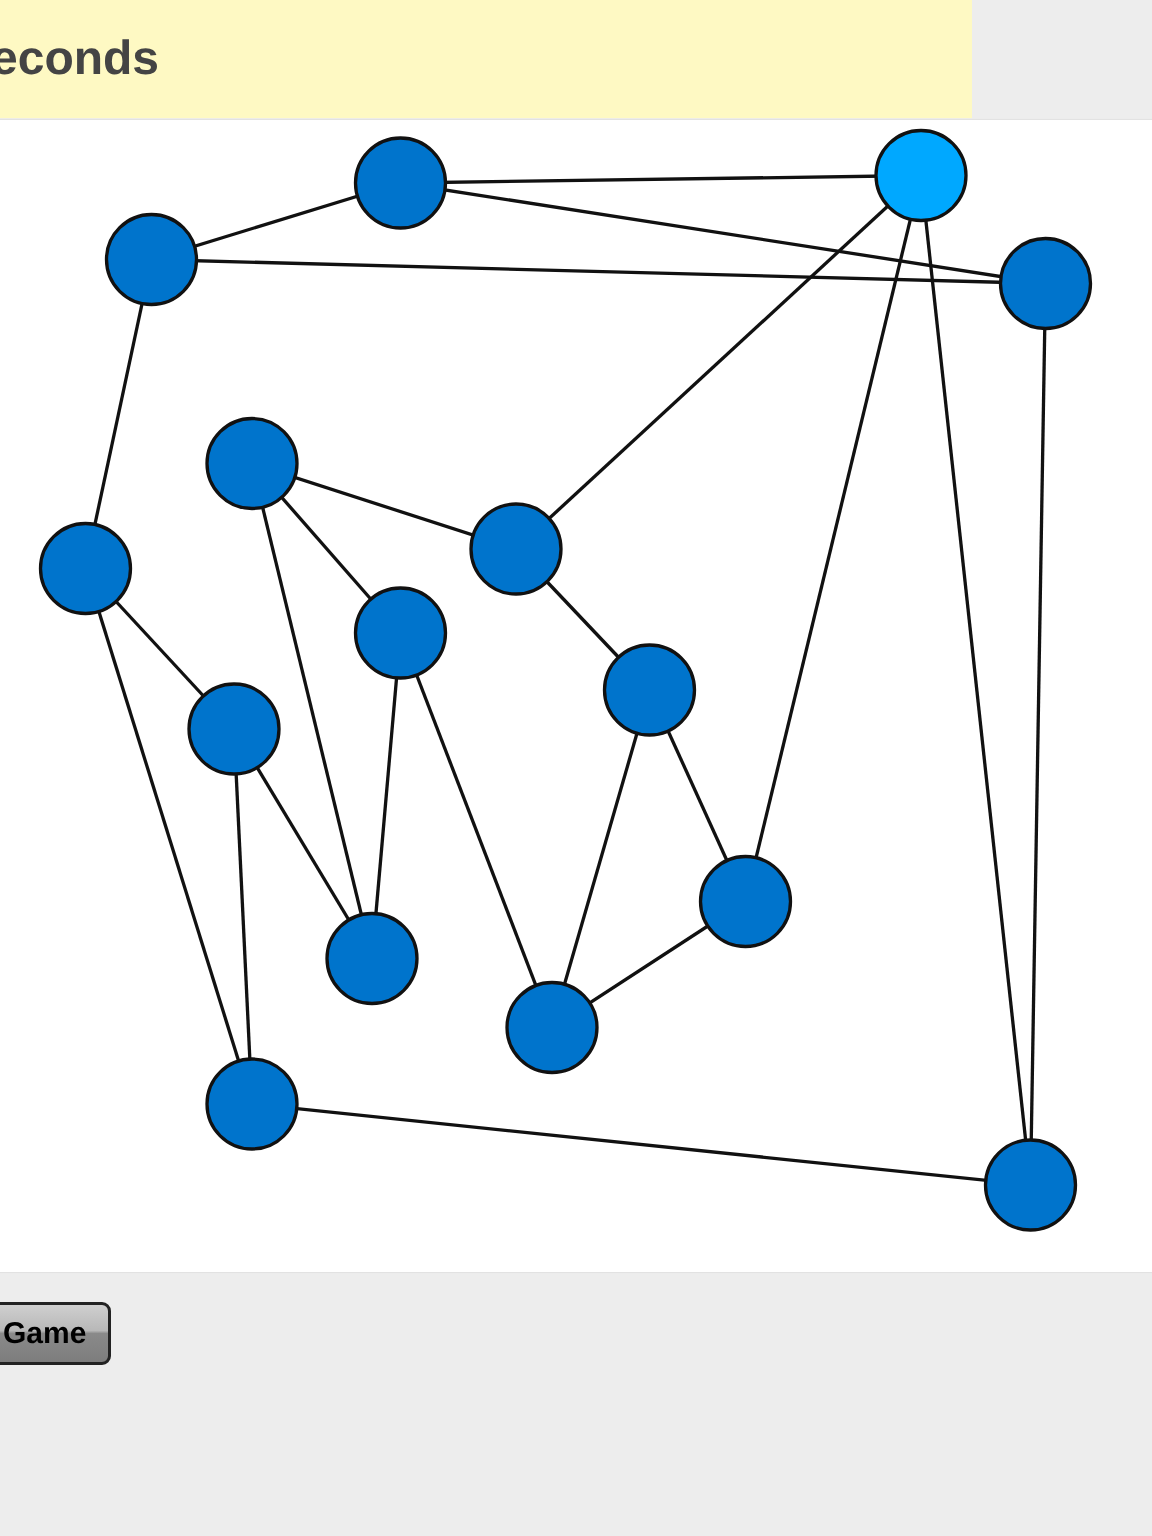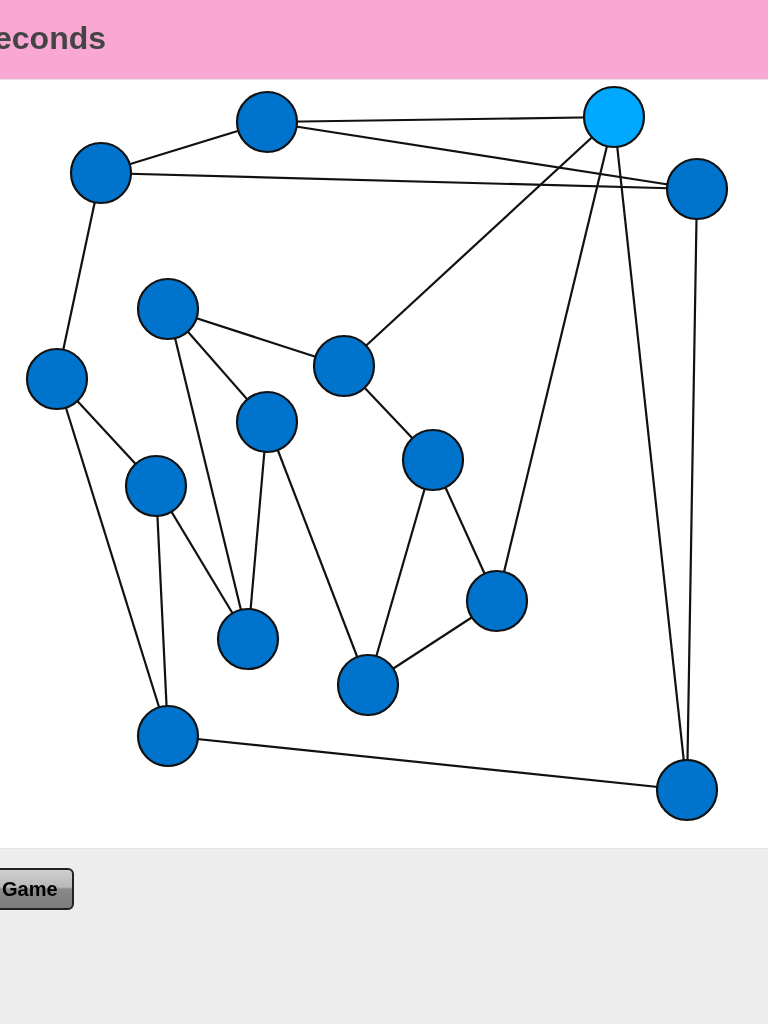--- a/index.html
+++ b/index.html
@@ -1,18 +1,18 @@
 <!DOCTYPE html>
 <html><head>
 <meta charset="utf-8">
 <style>
   html, body { margin:0; padding:0; }
   body { width:768px; height:1024px; background:#ededed; overflow:hidden; position:relative;
          font-family:"Liberation Sans", sans-serif; }
-  .header { position:absolute; left:0; top:0; width:768px; height:79px; background:#f9a8d4; }
+  .header { position:absolute; left:0; top:0; width:648px; height:79px; background:#fef9c3; }
   .title { position:absolute; left:-6px; top:20px; font-size:32px; font-weight:bold; color:#444;
            white-space:nowrap; }
   .board { position:absolute; left:0; top:79px; width:768px; height:768px; background:#fff;
            border-top:1px solid #e2e2e2; border-bottom:1px solid #e2e2e2; }
   .board svg { display:block; }
   .new-game { position:absolute; left:-12px; top:868px; height:42px; padding:0 14px 0 12px;
               border:2px solid #222; border-radius:6px;
               background:linear-gradient(#cfcfcf 0%, #b8b8b8 45%, #8a8a8a 50%, #7d7d7d 100%);
               font-family:"Liberation Sans", sans-serif; font-weight:bold; font-size:20px; color:#000;
               line-height:38px; box-sizing:border-box; cursor:pointer; }

